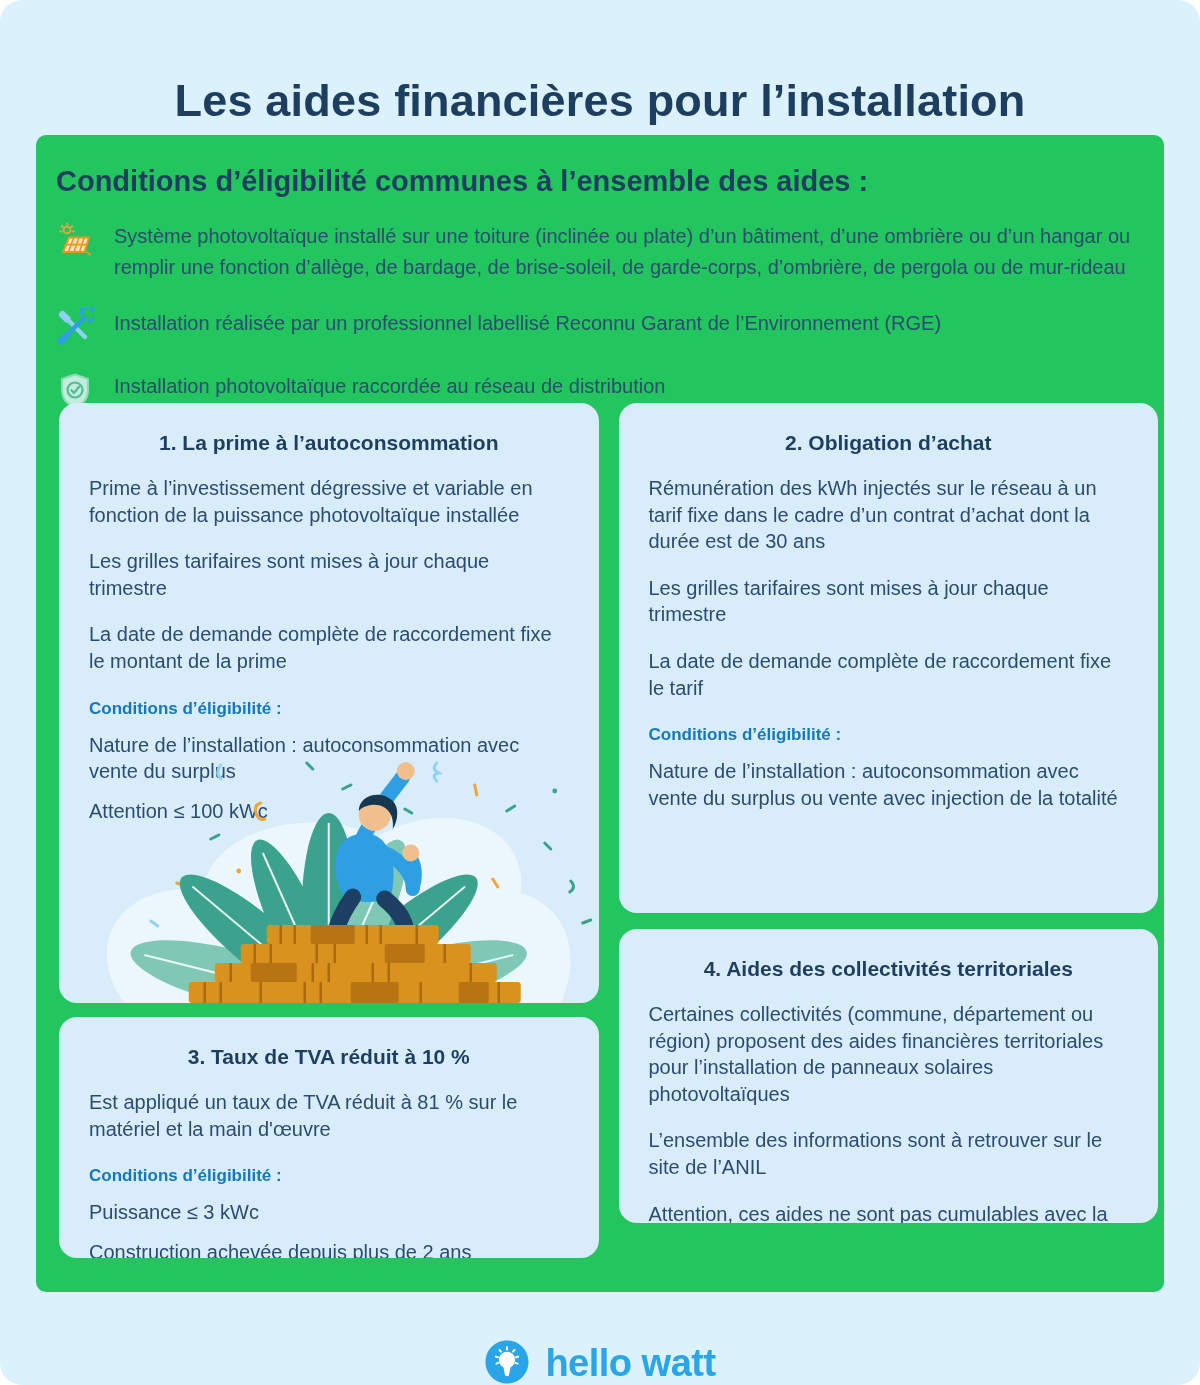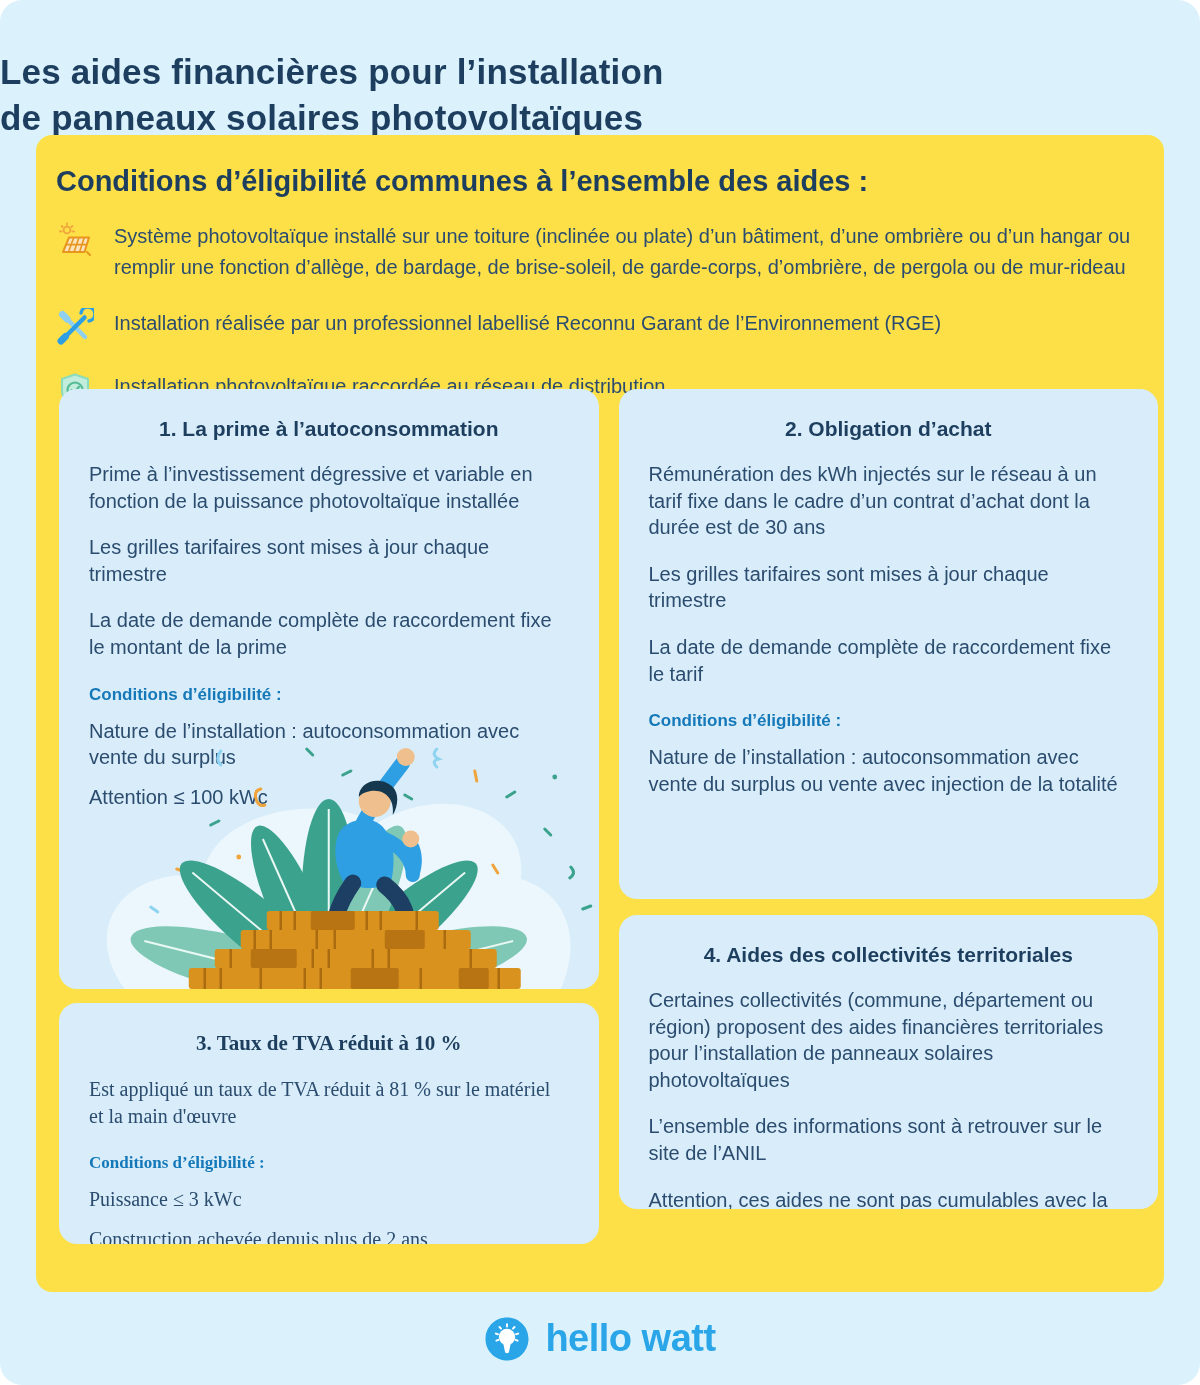--- a/index.html
+++ b/index.html
@@ -1,54 +1,54 @@
 <!DOCTYPE html>
 <html><head>
 <meta charset="utf-8">
 <style>
   html,body{margin:0;padding:0;background:#ffffff;}
   body{width:1200px;height:1385px;position:relative;font-family:"Liberation Sans",sans-serif;}
   .poster{position:absolute;inset:0;background:#dbf2fd;border-radius:22px;overflow:hidden;}
 
   
-  .header-title{position:absolute;top:26px;left:0;right:0;
-    font-size:35px;font-weight:700;color:#1d3e5e;line-height:1.3;letter-spacing:.2px;}
+  .header-title{position:absolute;top:42px;left:0;right:0;text-align:center;
+    font-size:45px;font-weight:700;color:#1d3e5e;line-height:1.3;letter-spacing:.2px;}
 
   
   .main-card{position:absolute;left:36px;right:36px;top:135px;height:1157px;
-    background:#fde047;border-radius:16px;}
+    background:#22c55e;border-radius:10px;}
 
   .common-heading{position:absolute;left:20px;top:30px;font-size:29px;font-weight:700;color:#1d3e5e;}
 
   .bullets{position:absolute;left:20px;right:28px;top:86px;display:flex;flex-direction:column;gap:25px;}
   .bullet{display:flex;align-items:flex-start;gap:20px;}
   .bullet .bicon{flex:0 0 38px;height:38px;margin-top:0;}
   .bullet .btext{font-size:20px;color:#2b4c6f;line-height:1.55;}
 
   
-  .grid{position:absolute;left:6px;right:6px;top:254px;display:flex;gap:20px;padding-left:17px;}
+  .grid{position:absolute;left:6px;right:6px;top:268px;display:flex;gap:20px;padding-left:17px;}
   .col{flex:1;display:flex;flex-direction:column;}
   .tile{background:#d8edf9;border-radius:18px;padding:24px 30px;box-sizing:border-box;
     position:relative;overflow:hidden;}
   .tile-title{text-align:center;font-size:21px;font-weight:700;color:#1d3e5e;margin:4px 0 0;}
   .tile p{font-size:20px;color:#2b4c6f;line-height:1.33;margin:20px 0 0;}
   .cond-label{font-size:17px;font-weight:700;color:#1478b9;margin-top:24px;}
   .tile p.cond{margin-top:13px;}
 
   #card-1{height:600px;margin-bottom:14px;}
-  #card-3{height:241px;font-family:Liberation Serif, serif;}
+  #card-3{height:241px;}
   #card-2{height:510px;margin-bottom:16px;}
   #card-4{height:294px;}
 
   .illustration{position:absolute;left:0;right:0;bottom:0;height:252px;}
   .illustration svg{display:block;width:100%;height:100%;}
 
   
   .footer{position:absolute;left:0;right:0;bottom:0;height:93px;
-    display:flex;align-items:center;justify-content:center;gap:15px;}
+    display:flex;align-items:flex-end;justify-content:center;gap:15px;}
   .brand-text{font-size:38px;font-weight:700;color:#29a5e8;letter-spacing:-0.5px;}
 </style>
 </head>
 <body>
 
 <div class="poster">
 
   <h1 class="header-title">
     <span style="display:block">Les aides financières pour l’installation</span>
     <span style="display:block">de panneaux solaires photovoltaïques</span>

